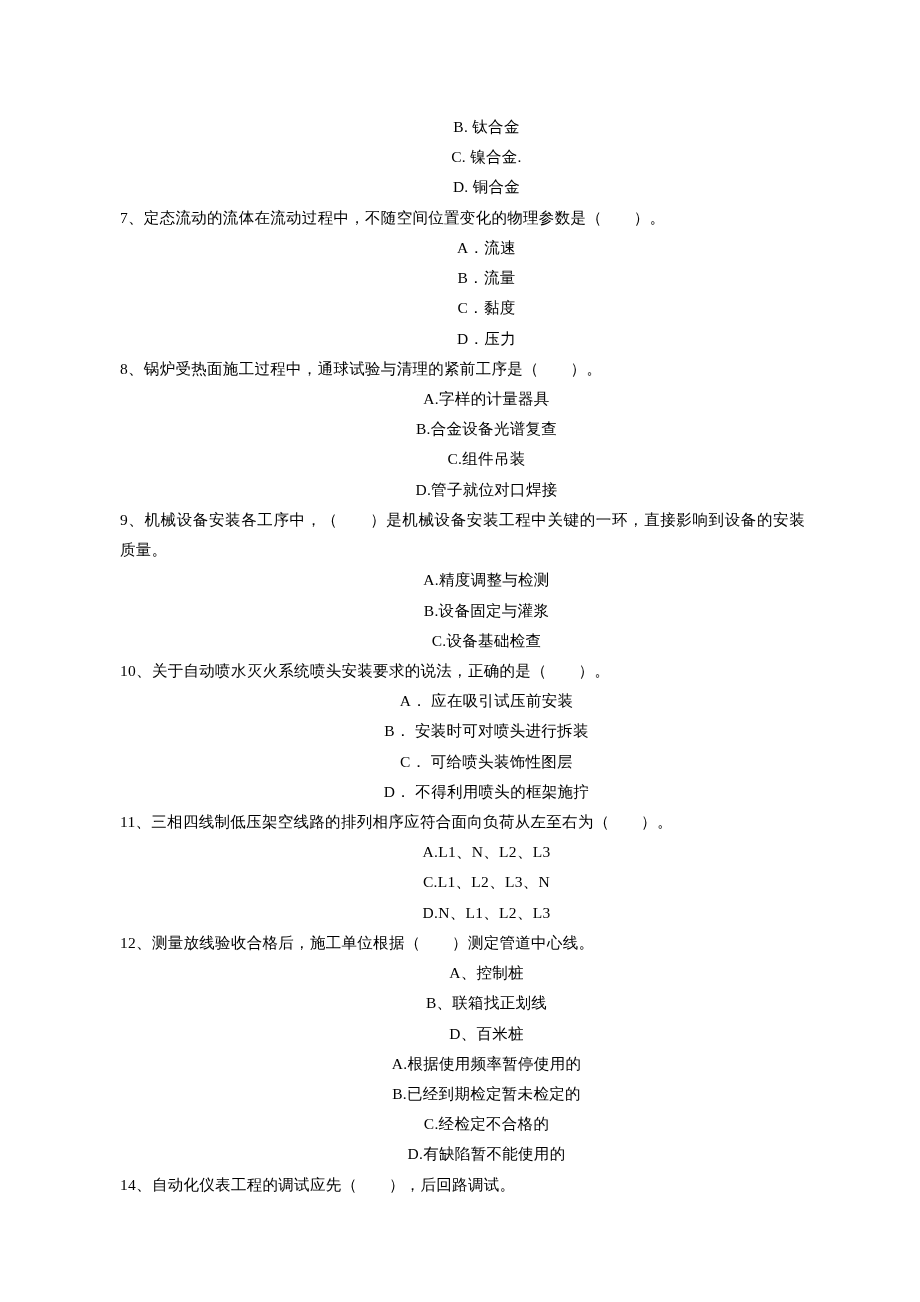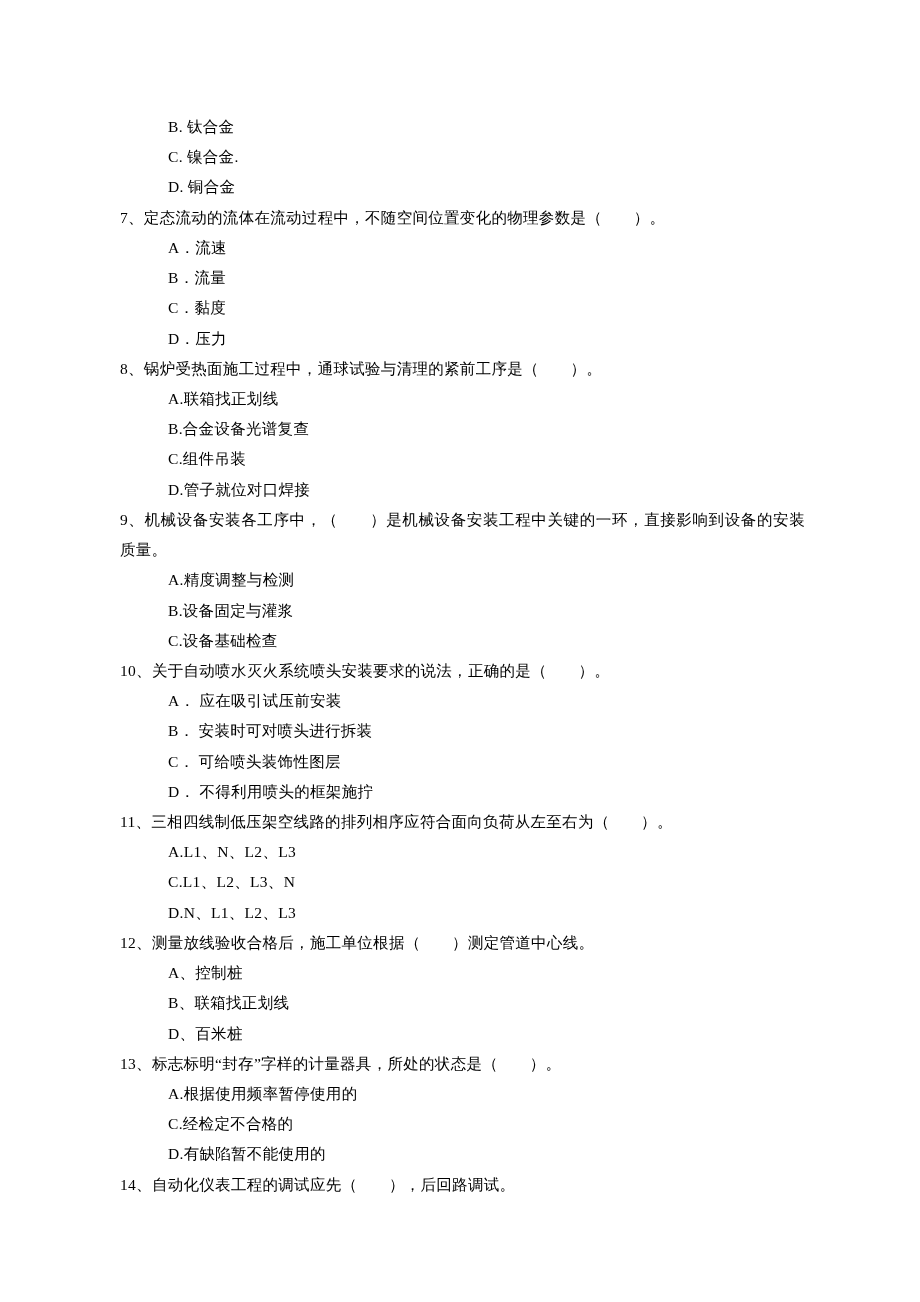--- a/index.html
+++ b/index.html
@@ -16,20 +16,21 @@
       width: 920px;
       min-height: 1302px;
       padding-top: 112px;
       padding-left: 120px;
       padding-right: 115px;
       box-sizing: border-box;
       position: relative;
     }
     .opt {
       padding-left: 48px;
+      text-align: center;
     }
     .q {
       text-align: justify;
     }
   </style>
 </head>
 <body>
 
 <div class="page">
 
@@ -37,21 +38,21 @@
   <div class="opt">C.  镍合金.</div>
   <div class="opt">D.  铜合金</div>
 
   <div class="q">7、定态流动的流体在流动过程中，不随空间位置变化的物理参数是（　　）。</div>
   <div class="opt">A．流速</div>
   <div class="opt">B．流量</div>
   <div class="opt">C．黏度</div>
   <div class="opt">D．压力</div>
 
   <div class="q">8、锅炉受热面施工过程中，通球试验与清理的紧前工序是（　　）。</div>
-  <div class="opt">A.联箱找正划线</div>
+  <div class="opt">A.字样的计量器具</div>
   <div class="opt">B.合金设备光谱复查</div>
   <div class="opt">C.组件吊装</div>
   <div class="opt">D.管子就位对口焊接</div>
 
   <div class="q">9、机械设备安装各工序中，（　　）是机械设备安装工程中关键的一环，直接影响到设备的安装质量。</div>
   <div class="opt">A.精度调整与检测</div>
   <div class="opt">B.设备固定与灌浆</div>
   <div class="opt">C.设备基础检查</div>
 
   <div class="q">10、关于自动喷水灭火系统喷头安装要求的说法，正确的是（　　）。</div>
@@ -63,20 +64,20 @@
   <div class="q">11、三相四线制低压架空线路的排列相序应符合面向负荷从左至右为（　　）。</div>
   <div class="opt">A.L1、N、L2、L3</div>
   <div class="opt">C.L1、L2、L3、N</div>
   <div class="opt">D.N、L1、L2、L3</div>
 
   <div class="q">12、测量放线验收合格后，施工单位根据（　　）测定管道中心线。</div>
   <div class="opt">A、控制桩</div>
   <div class="opt">B、联箱找正划线</div>
   <div class="opt">D、百米桩</div>
 
-  <div class="q">13、标志标明“封存”字样的计量器具，所处的状态是（　　）。</div>
   <div class="opt">A.根据使用频率暂停使用的</div>
+  <div class="opt">B.已经到期检定暂未检定的</div>
   <div class="opt">C.经检定不合格的</div>
   <div class="opt">D.有缺陷暂不能使用的</div>
 
   <div class="q">14、自动化仪表工程的调试应先（　　），后回路调试。</div>
 
 </div>
 
 </body></html>

